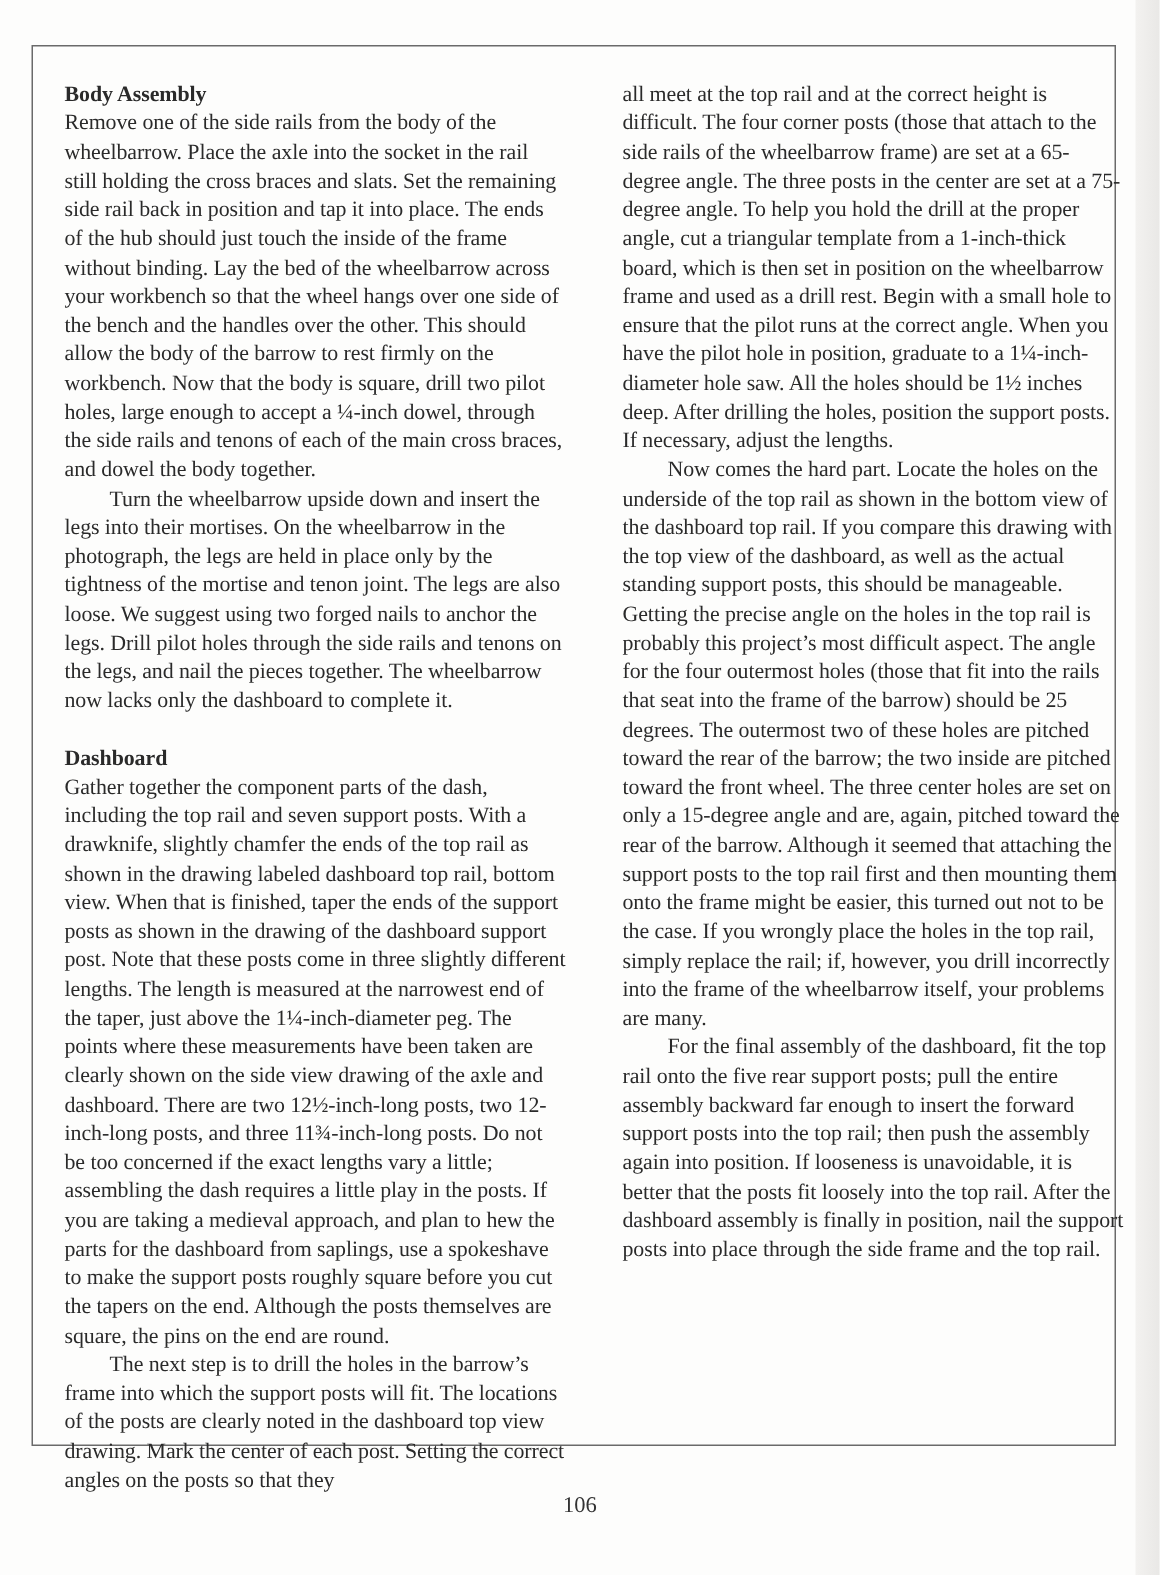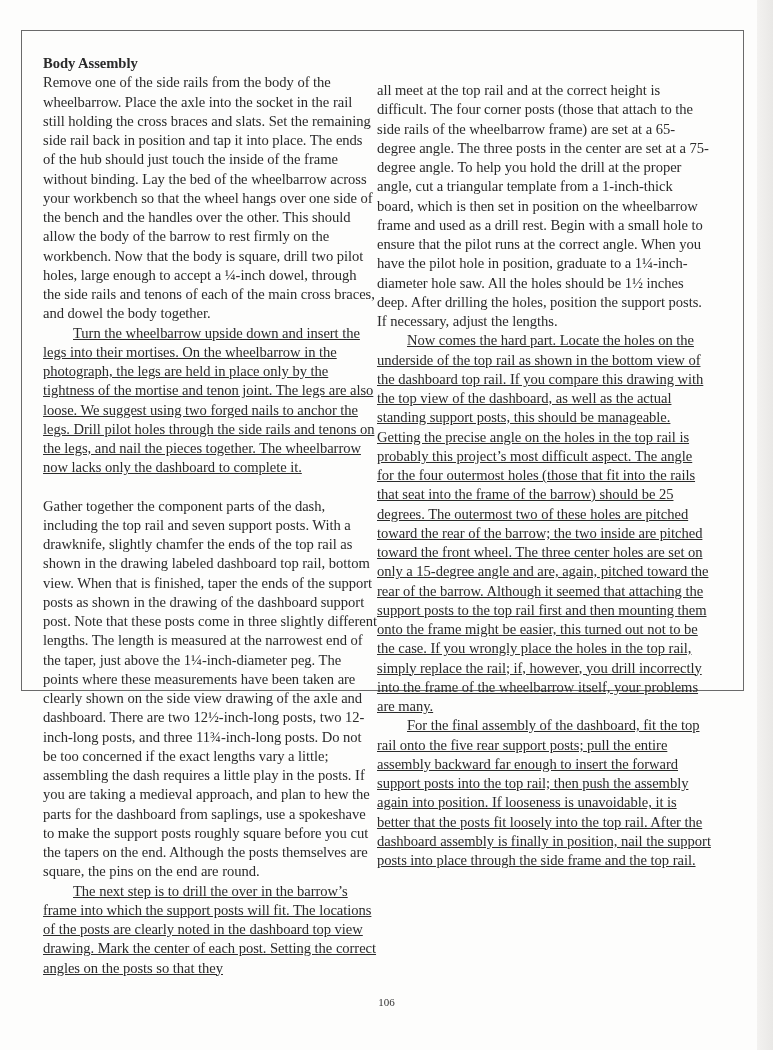--- a/index.html
+++ b/index.html
@@ -10,57 +10,58 @@
       color: #2a2a2a;
       position: relative;
     }
     .page-edge {
       position: absolute; top: 0; right: 0; width: 16px; height: 1050px;
       background: linear-gradient(to right, #f3f2f0, #e9e8e6);
     }
     .frame {
       position: absolute;
       left: 21px; top: 30px;
-      width: 723px; height: 661px;
+      width: 723px; height: 934px;
       border: 1.5px solid #6a6a6a;
       box-sizing: border-box;
     }
     .col {
       position: absolute; top: 23px;
       width: 334px;
       font-size: 14.6px;
       line-height: 19.25px;
       text-align: left;
       letter-spacing: -0.05px;
     }
     .col.left { left: 21px; }
-    .col.right { left: 355px; margin-top: 27px; }
+    .col.right { left: 393px; }
     .heading { font-weight: bold; display: block; }
     p { margin: 0; }
-    p.indent { text-indent: 30px; text-decoration: underline; }
+    p.indent { text-indent: 30px; }
     .gap { height: 19px; }
     .page-number {
       position: absolute; top: 996px; left: 0; width: 773px;
-      text-align: center; font-size: 11px; color: #333;
+      text-align: center; font-size: 15px; color: #333;
     }
   </style>
 </head>
 <body>
 
 <div class="page-edge"></div>
 
 <div class="frame">
 
   <div class="col left">
     <span class="heading">Body Assembly</span>
     <p>Remove one of the side rails from the body of the wheelbarrow. Place the axle into the socket in the rail still holding the cross braces and slats. Set the remaining side rail back in position and tap it into place. The ends of the hub should just touch the inside of the frame without binding. Lay the bed of the wheelbarrow across your workbench so that the wheel hangs over one side of the bench and the handles over the other. This should allow the body of the barrow to rest firmly on the workbench. Now that the body is square, drill two pilot holes, large enough to accept a ¼-inch dowel, through the side rails and tenons of each of the main cross braces, and dowel the body together.</p>
     <p class="indent">Turn the wheelbarrow upside down and insert the legs into their mortises. On the wheelbarrow in the photograph, the legs are held in place only by the tightness of the mortise and tenon joint. The legs are also loose. We suggest using two forged nails to anchor the legs. Drill pilot holes through the side rails and tenons on the legs, and nail the pieces together. The wheelbarrow now lacks only the dashboard to complete it.</p>
     <div class="gap"></div>
+    <span class="heading">Dashboard</span>
     <p>Gather together the component parts of the dash, including the top rail and seven support posts. With a drawknife, slightly chamfer the ends of the top rail as shown in the drawing labeled dashboard top rail, bottom view. When that is finished, taper the ends of the support posts as shown in the drawing of the dashboard support post. Note that these posts come in three slightly different lengths. The length is measured at the narrowest end of the taper, just above the 1¼-inch-diameter peg. The points where these measurements have been taken are clearly shown on the side view drawing of the axle and dashboard. There are two 12½-inch-long posts, two 12-inch-long posts, and three 11¾-inch-long posts. Do not be too concerned if the exact lengths vary a little; assembling the dash requires a little play in the posts. If you are taking a medieval approach, and plan to hew the parts for the dashboard from saplings, use a spokeshave to make the support posts roughly square before you cut the tapers on the end. Although the posts themselves are square, the pins on the end are round.</p>
-    <p class="indent">The next step is to drill the over in the barrow’s frame into which the support posts will fit. The locations of the posts are clearly noted in the dashboard top view drawing. Mark the center of each post. Setting the correct angles on the posts so that they</p>
+    <p class="indent">The next step is to drill the holes in the barrow’s frame into which the support posts will fit. The locations of the posts are clearly noted in the dashboard top view drawing. Mark the center of each post. Setting the correct angles on the posts so that they</p>
   </div>
 
   <div class="col right">
     <p>all meet at the top rail and at the correct height is difficult. The four corner posts (those that attach to the side rails of the wheelbarrow frame) are set at a 65-degree angle. The three posts in the center are set at a 75-degree angle. To help you hold the drill at the proper angle, cut a triangular template from a 1-inch-thick board, which is then set in position on the wheelbarrow frame and used as a drill rest. Begin with a small hole to ensure that the pilot runs at the correct angle. When you have the pilot hole in position, graduate to a 1¼-inch-diameter hole saw. All the holes should be 1½ inches deep. After drilling the holes, position the support posts. If necessary, adjust the lengths.</p>
     <p class="indent">Now comes the hard part. Locate the holes on the underside of the top rail as shown in the bottom view of the dashboard top rail. If you compare this drawing with the top view of the dashboard, as well as the actual standing support posts, this should be manageable. Getting the precise angle on the holes in the top rail is probably this project’s most difficult aspect. The angle for the four outermost holes (those that fit into the rails that seat into the frame of the barrow) should be 25 degrees. The outermost two of these holes are pitched toward the rear of the barrow; the two inside are pitched toward the front wheel. The three center holes are set on only a 15-degree angle and are, again, pitched toward the rear of the barrow. Although it seemed that attaching the support posts to the top rail first and then mounting them onto the frame might be easier, this turned out not to be the case. If you wrongly place the holes in the top rail, simply replace the rail; if, however, you drill incorrectly into the frame of the wheelbarrow itself, your problems are many.</p>
     <p class="indent">For the final assembly of the dashboard, fit the top rail onto the five rear support posts; pull the entire assembly backward far enough to insert the forward support posts into the top rail; then push the assembly again into position. If looseness is unavoidable, it is better that the posts fit loosely into the top rail. After the dashboard assembly is finally in position, nail the support posts into place through the side frame and the top rail.</p>
     <div class="gap"></div>
   </div>
 
 </div>

